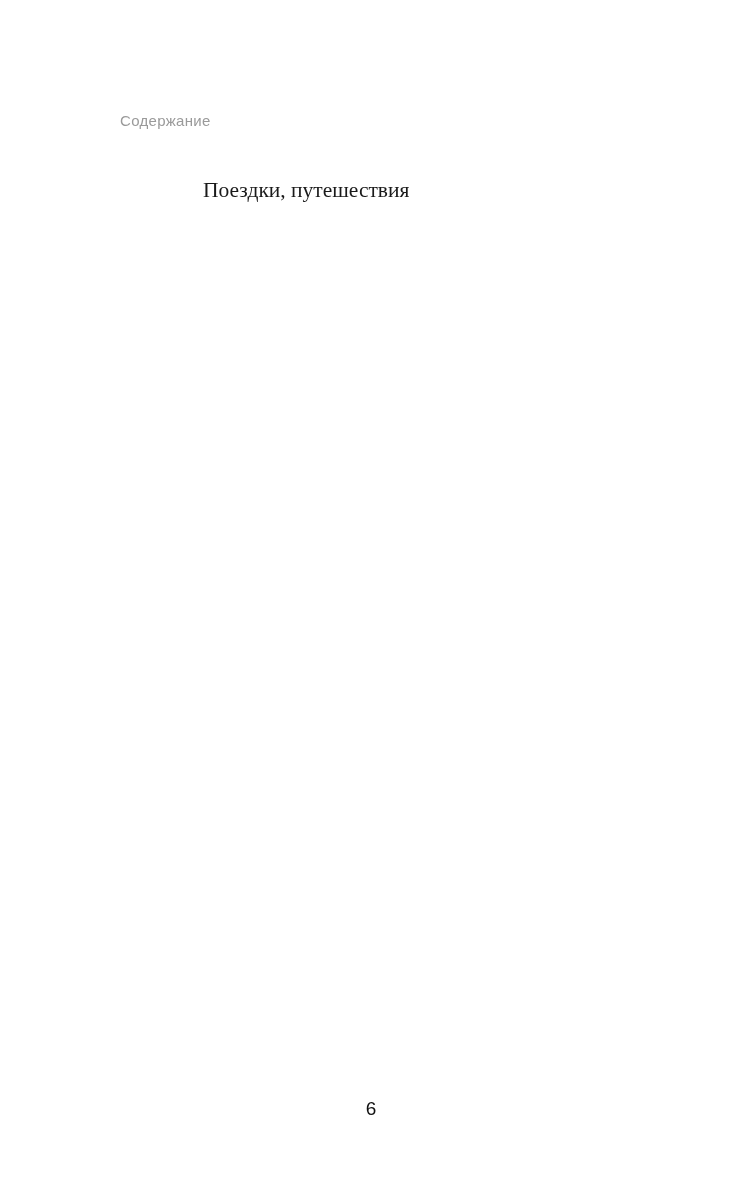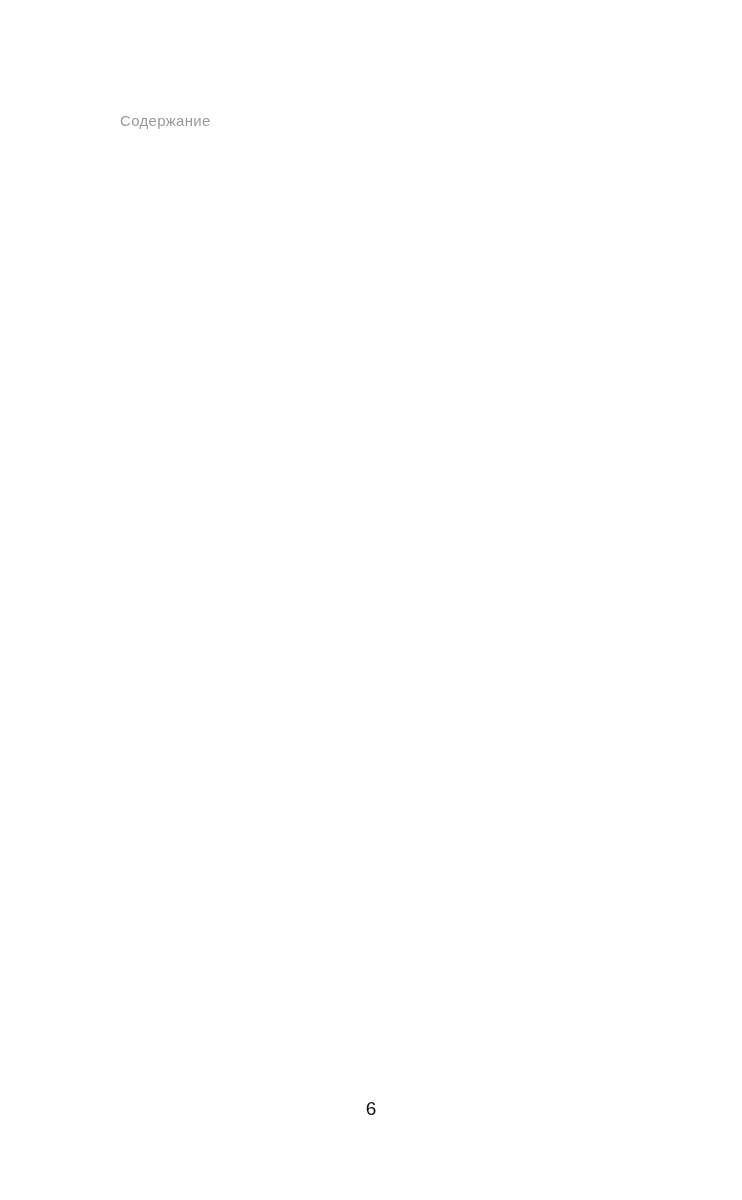--- a/index.html
+++ b/index.html
@@ -99,20 +99,21 @@
 </head>
 <body>
 
 <div class="page">
 
   <div class="running-head">Содержание</div>
 
   <div class="toc" id="toc-list">
       <div class="toc-entry lvl2">
         <div class="row gap">
+          <span class="title">Поездки, путешествия</span>
           <span class="dots"></span>
           <span class="page">367</span>
         </div>
       </div>
     </div>
 
   <div class="folio">6</div>
 
 </div>
 

